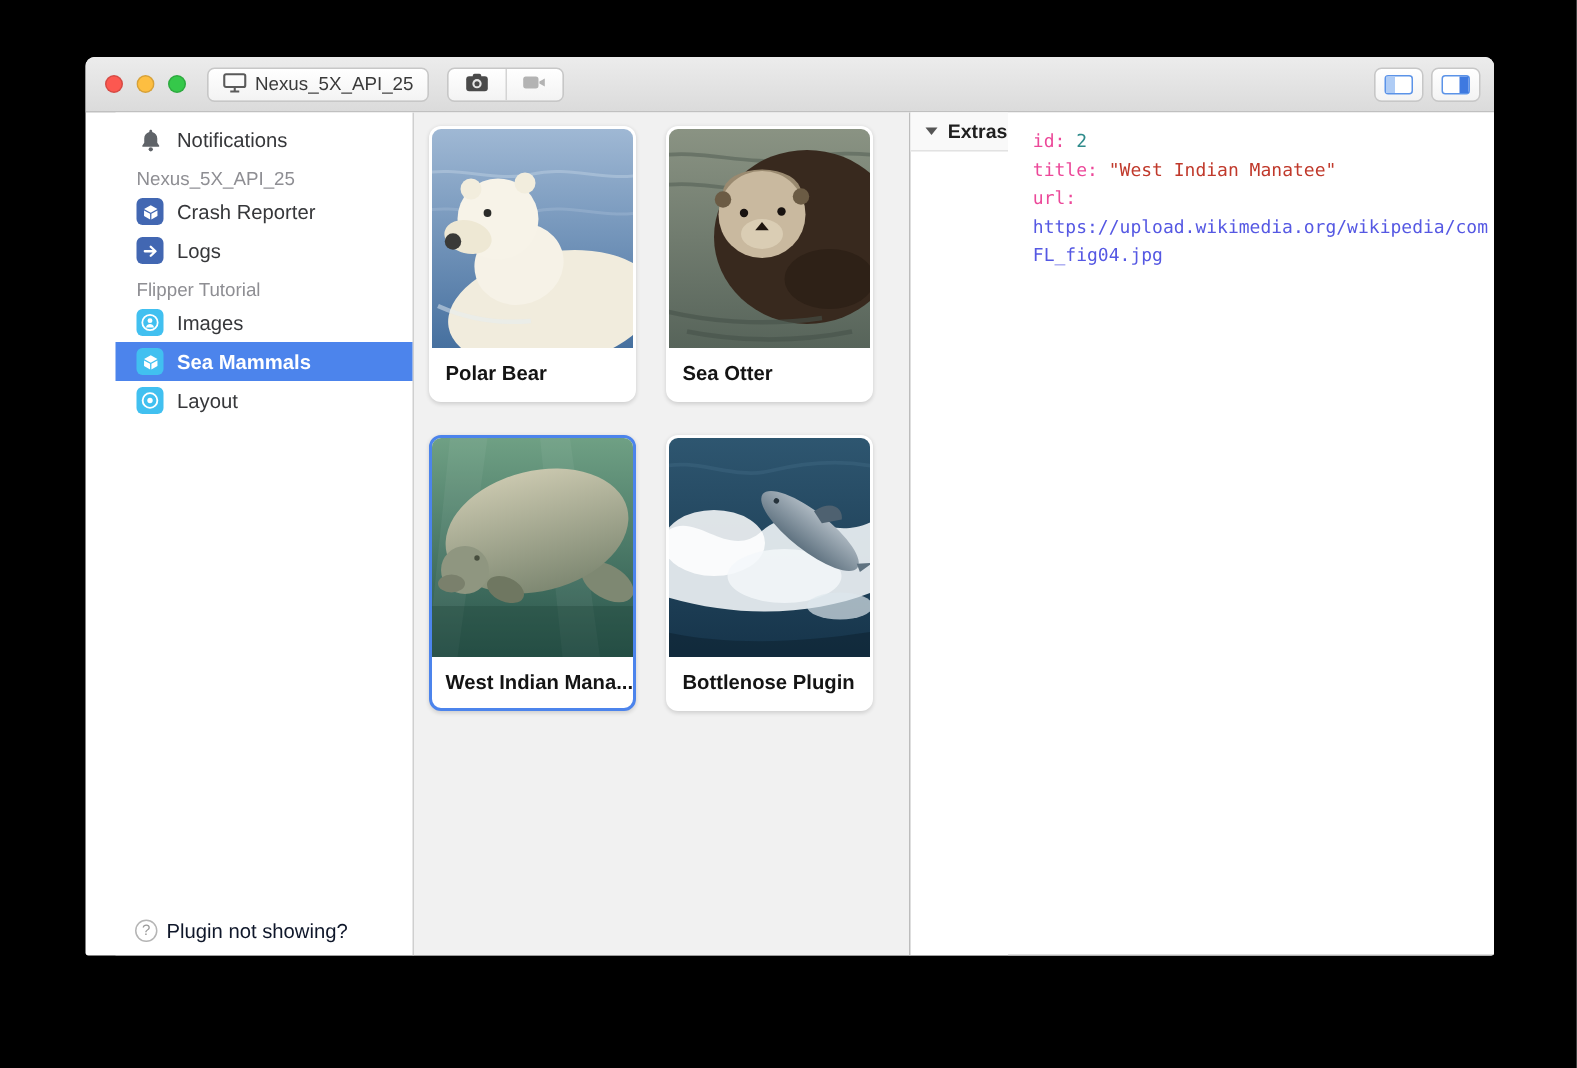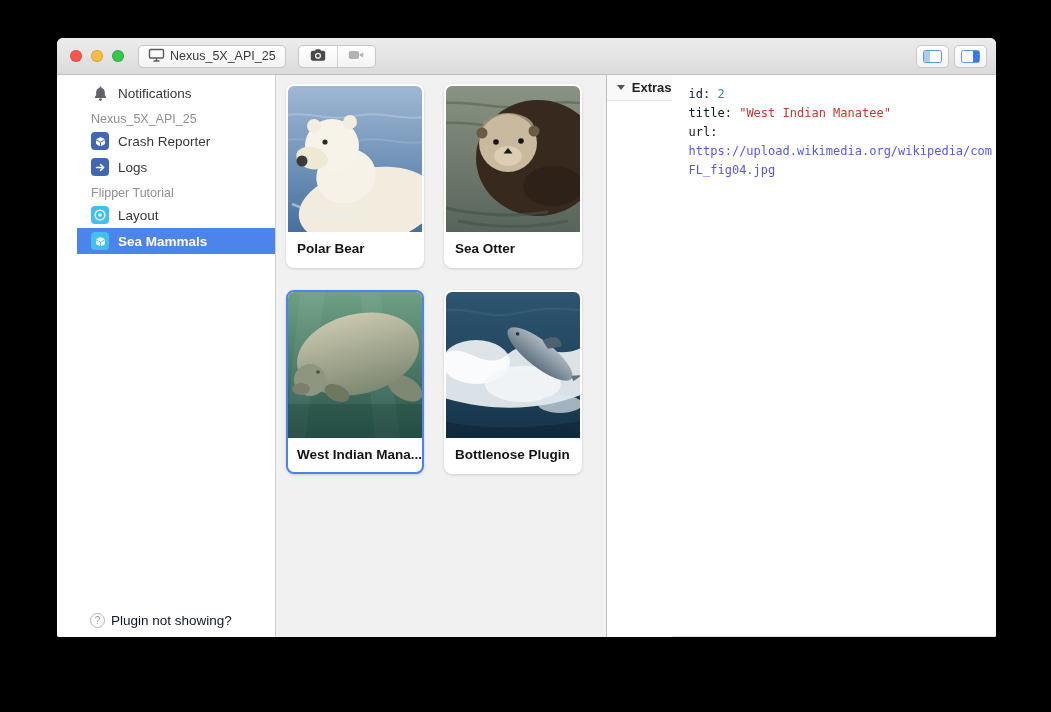--- a/index.html
+++ b/index.html
@@ -81,21 +81,21 @@
 
   .extras { flex: 0 0 300px; border-left: 1px solid #BDBDBD; display: flex; flex-direction: row; background: #fff; }
   .exhead { height: 26px; flex: 0 0 26px; background: #F9F9F9; border-bottom: 1px solid #E2E2E2;
             display: flex; align-items: center; gap: 7px; padding-left: 10px;
             font-size: 13px; font-weight: 700; color: #1F1F1F; }
   .tri-down { width: 0; height: 0; border-left: 4.5px solid transparent; border-right: 4.5px solid transparent;
               border-top: 5.5px solid #555; }
   .code { padding: 10px 4px 11px 17px; font-family: "DejaVu Sans Mono", monospace; font-size: 12px;
           line-height: 19px; border-bottom: 1px solid #DFDFDF; }
   .cline { white-space: nowrap; overflow: hidden; }
-  .ck   { color: #0f172a; }
+  .ck   { color: #ec4899; }
   .cnum { color: #2E8B8B; }
   .cstr { color: #C0392B; }
   .curl { color: #5558E3; }
   .extras-rest { flex: 1; background: #F4F4F4; }
 </style>
 </head>
 <body>
 
 <div class="window">
 
@@ -184,40 +184,50 @@
         <span class="sicon darkblue">
           <svg width="13" height="13" viewBox="0 0 18 18">
               <path d="M3.5 9h9.5M9 4.8L13.4 9 9 13.2" stroke="#fff" stroke-width="2.1" fill="none" stroke-linecap="round" stroke-linejoin="round"></path>
             </svg>
         </span>
         <span>Logs</span>
       </div>
 
       <div class="ssection">Flipper Tutorial</div>
 
-
       <div class="srow">
         <span class="sicon cyan">
           <svg width="14" height="14" viewBox="0 0 18 18">
-              <circle cx="9" cy="9" r="6.3" fill="none" stroke="#fff" stroke-width="1.6"></circle>
-              <circle cx="9" cy="9" r="2.3" fill="#fff"></circle>
-            </svg>
-        </span>
-        <span>Layout</span>
+              <circle cx="9" cy="9" r="6.6" fill="none" stroke="#fff" stroke-width="1.5"></circle>
+              <circle cx="9" cy="7.4" r="2.1" fill="#fff"></circle>
+              <path d="M5.4 13.2c.9-2.1 2.1-2.9 3.6-2.9s2.7.8 3.6 2.9" fill="#fff"></path>
+            </svg>
+        </span>
+        <span>Images</span>
       </div>
 
       <div class="srow selected">
         <span class="sicon cyan">
           <svg width="13" height="13" viewBox="0 0 18 18">
               <polygon points="9,2.6 15.2,6 9,9.4 2.8,6" fill="#fff"></polygon>
               <polygon points="2.8,7.3 8.4,10.4 8.4,15.6 2.8,12.5" fill="#fff"></polygon>
               <polygon points="15.2,7.3 9.6,10.4 9.6,15.6 15.2,12.5" fill="#fff"></polygon>
             </svg>
         </span>
         <span>Sea Mammals</span>
+      </div>
+
+      <div class="srow">
+        <span class="sicon cyan">
+          <svg width="14" height="14" viewBox="0 0 18 18">
+              <circle cx="9" cy="9" r="6.3" fill="none" stroke="#fff" stroke-width="1.6"></circle>
+              <circle cx="9" cy="9" r="2.3" fill="#fff"></circle>
+            </svg>
+        </span>
+        <span>Layout</span>
       </div>
 
       <div class="sfooter">
         <span class="qmark"></span>
         <span>Plugin not showing?</span>
       </div>
     </aside>
 
     <main class="main">
 

